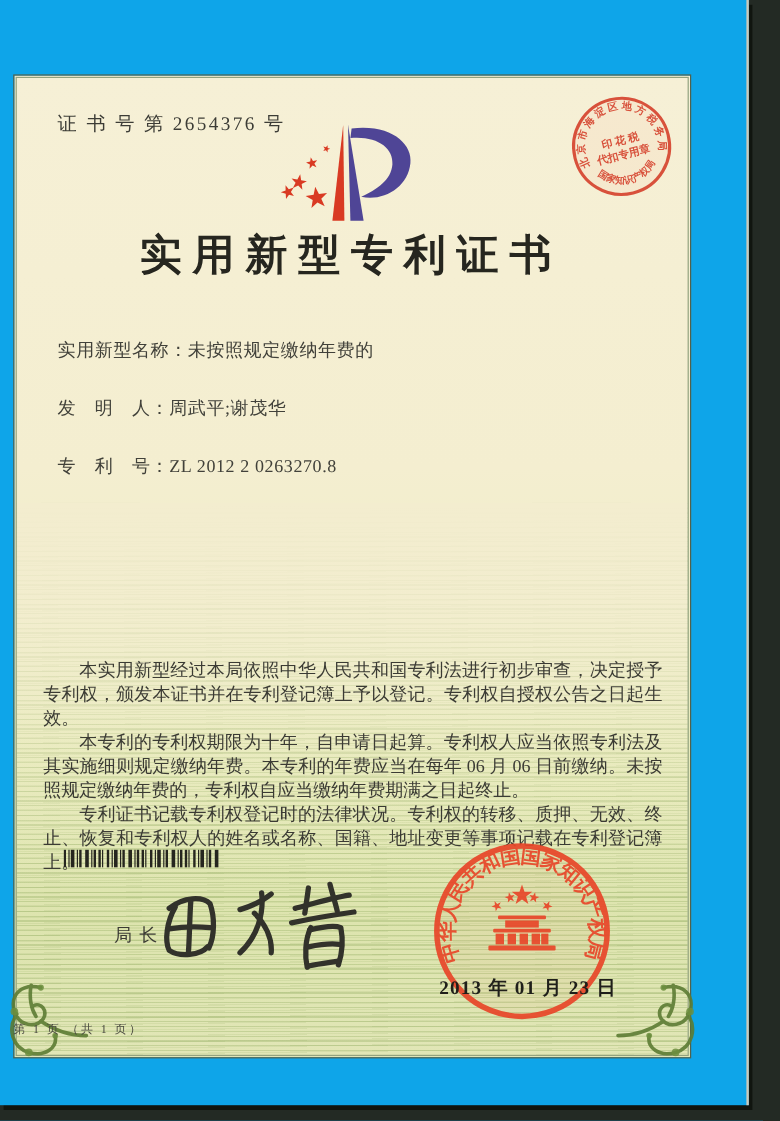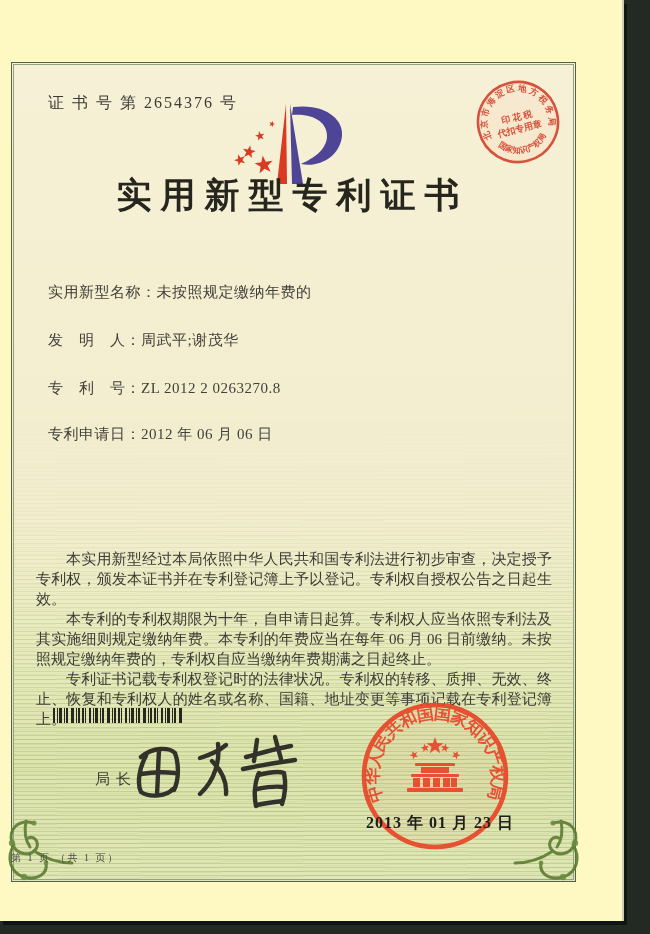--- a/index.html
+++ b/index.html
@@ -3,21 +3,21 @@
 <meta charset="utf-8">
 <style>
   html,body{margin:0;padding:0;}
   body{
     width:650px;height:934px;overflow:hidden;position:relative;
     background:#232a24;
     font-family:"Liberation Serif","DejaVu Serif",serif;
   }
   .scan{
     position:absolute;left:0;top:0;width:622px;height:921px;
-    background:#fef9c3;
+    background:#0ea5e9;
     border-right:2px solid #cfcaba;
     box-shadow:3px 4px 0 #10150f;
   }
   .frame{
     position:absolute;left:11px;top:62px;width:563px;height:818px;
     border:1px solid #52624b;
     background:linear-gradient(180deg,#f6f0d6 0%,#f4eed0 40%,#eeeec8 56%,#e6eaba 70%,#dde4ae 86%,#e1e6b6 100%);
   }
   .frame-inner{
     position:absolute;inset:1px;border:1px solid #93a37f;pointer-events:none;z-index:1;
@@ -27,21 +27,21 @@
     background:
       repeating-linear-gradient(180deg, rgba(124,156,74,0.28) 0 1px, rgba(124,156,74,0) 1px 4px),
       repeating-linear-gradient(179.3deg, rgba(124,156,74,0.12) 0 1px, rgba(124,156,74,0) 1px 5px);
   }
   .waves::after{
     content:"";position:absolute;inset:0;
     background:linear-gradient(180deg,#f3edcf 0%,rgba(243,237,207,0.75) 22%,rgba(240,236,200,0.35) 45%,rgba(240,236,200,0) 70%);
   }
   .abs{position:absolute;z-index:2;}
   .cert-no{left:48px;top:93px;font-size:16px;letter-spacing:2px;color:#3c3c36;}
-  .title{left:11px;top:172px;width:563px;text-align:center;font-size:35px;font-weight:bold;
+  .title{left:11px;top:189px;width:563px;text-align:center;font-size:35px;font-weight:bold;
          letter-spacing:9px;color:#26261f;}
   .field{left:48px;font-size:15px;color:#41413a;letter-spacing:0.5px;white-space:nowrap;}
   .paras{left:36px;top:549px;width:516px;font-size:15px;line-height:20px;color:#3b3b34;text-align:justify;}
   .paras p{margin:0;text-indent:2em;}
   .barcode{left:53px;top:708px;width:168px;height:15px;overflow:hidden;white-space:nowrap;}
   .juzhang{left:95px;top:770px;font-size:15px;letter-spacing:6px;color:#3b3b34;}
   .sig{left:126px;top:734px;z-index:3;}
   .office-seal{left:356px;top:697px;z-index:3;opacity:0.93;}
   .tax-seal{left:468px;top:72px;z-index:3;opacity:0.9;transform:rotate(-14deg);}
   .logo{left:232px;top:98px;}
@@ -127,23 +127,20 @@
 
   <div class="abs field" style="top:283px">
     <span>实用新型名称：</span><span>未按照规定缴纳年费的</span>
   </div>
   <div class="abs field" style="top:331px">
     <span>发　明　人：</span><span>周武平;谢茂华</span>
   </div>
   <div class="abs field" style="top:379px">
     <span>专　利　号：</span><span>ZL 2012 2 0263270.8</span>
   </div>
-  <div class="abs field" style="top:425px">
-    <span>专利申请日：</span><span>2012 年 06 月 06 日</span>
-  </div>
 
   <div class="abs paras">
     <p>本实用新型经过本局依照中华人民共和国专利法进行初步审查，决定授予专利权，颁发本证书并在专利登记簿上予以登记。专利权自授权公告之日起生效。</p>
     <p>本专利的专利权期限为十年，自申请日起算。专利权人应当依照专利法及其实施细则规定缴纳年费。本专利的年费应当在每年 06 月 06 日前缴纳。未按照规定缴纳年费的，专利权自应当缴纳年费期满之日起终止。</p>
     <p>专利证书记载专利权登记时的法律状况。专利权的转移、质押、无效、终止、恢复和专利权人的姓名或名称、国籍、地址变更等事项记载在专利登记簿上。</p>
   </div>
 
   <div class="abs barcode"><span style="display:inline-block;vertical-align:top;height:15px;background:#26261f;width:2px;margin-right:2px"></span><span style="display:inline-block;vertical-align:top;height:15px;background:#26261f;width:1px;margin-right:1px"></span><span style="display:inline-block;vertical-align:top;height:15px;background:#26261f;width:3px;margin-right:2px"></span><span style="display:inline-block;vertical-align:top;height:15px;background:#26261f;width:1px;margin-right:1px"></span><span style="display:inline-block;vertical-align:top;height:15px;background:#26261f;width:2px;margin-right:3px"></span><span style="display:inline-block;vertical-align:top;height:15px;background:#26261f;width:3px;margin-right:2px"></span><span style="display:inline-block;vertical-align:top;height:15px;background:#26261f;width:1px;margin-right:1px"></span><span style="display:inline-block;vertical-align:top;height:15px;background:#26261f;width:2px;margin-right:2px"></span><span style="display:inline-block;vertical-align:top;height:15px;background:#26261f;width:2px;margin-right:1px"></span><span style="display:inline-block;vertical-align:top;height:15px;background:#26261f;width:1px;margin-right:3px"></span><span style="display:inline-block;vertical-align:top;height:15px;background:#26261f;width:2px;margin-right:2px"></span><span style="display:inline-block;vertical-align:top;height:15px;background:#26261f;width:1px;margin-right:1px"></span><span style="display:inline-block;vertical-align:top;height:15px;background:#26261f;width:3px;margin-right:2px"></span><span style="display:inline-block;vertical-align:top;height:15px;background:#26261f;width:1px;margin-right:1px"></span><span style="display:inline-block;vertical-align:top;height:15px;background:#26261f;width:2px;margin-right:3px"></span><span style="display:inline-block;vertical-align:top;height:15px;background:#26261f;width:3px;margin-right:2px"></span><span style="display:inline-block;vertical-align:top;height:15px;background:#26261f;width:1px;margin-right:1px"></span><span style="display:inline-block;vertical-align:top;height:15px;background:#26261f;width:2px;margin-right:2px"></span><span style="display:inline-block;vertical-align:top;height:15px;background:#26261f;width:2px;margin-right:1px"></span><span style="display:inline-block;vertical-align:top;height:15px;background:#26261f;width:1px;margin-right:3px"></span><span style="display:inline-block;vertical-align:top;height:15px;background:#26261f;width:2px;margin-right:2px"></span><span style="display:inline-block;vertical-align:top;height:15px;background:#26261f;width:1px;margin-right:1px"></span><span style="display:inline-block;vertical-align:top;height:15px;background:#26261f;width:3px;margin-right:2px"></span><span style="display:inline-block;vertical-align:top;height:15px;background:#26261f;width:1px;margin-right:1px"></span><span style="display:inline-block;vertical-align:top;height:15px;background:#26261f;width:2px;margin-right:3px"></span><span style="display:inline-block;vertical-align:top;height:15px;background:#26261f;width:3px;margin-right:2px"></span><span style="display:inline-block;vertical-align:top;height:15px;background:#26261f;width:1px;margin-right:1px"></span><span style="display:inline-block;vertical-align:top;height:15px;background:#26261f;width:2px;margin-right:2px"></span><span style="display:inline-block;vertical-align:top;height:15px;background:#26261f;width:2px;margin-right:1px"></span><span style="display:inline-block;vertical-align:top;height:15px;background:#26261f;width:1px;margin-right:3px"></span><span style="display:inline-block;vertical-align:top;height:15px;background:#26261f;width:2px;margin-right:2px"></span><span style="display:inline-block;vertical-align:top;height:15px;background:#26261f;width:1px;margin-right:1px"></span><span style="display:inline-block;vertical-align:top;height:15px;background:#26261f;width:3px;margin-right:2px"></span><span style="display:inline-block;vertical-align:top;height:15px;background:#26261f;width:1px;margin-right:1px"></span><span style="display:inline-block;vertical-align:top;height:15px;background:#26261f;width:2px;margin-right:3px"></span><span style="display:inline-block;vertical-align:top;height:15px;background:#26261f;width:3px;margin-right:2px"></span></div>
 
   <div class="abs juzhang">局长</div>

